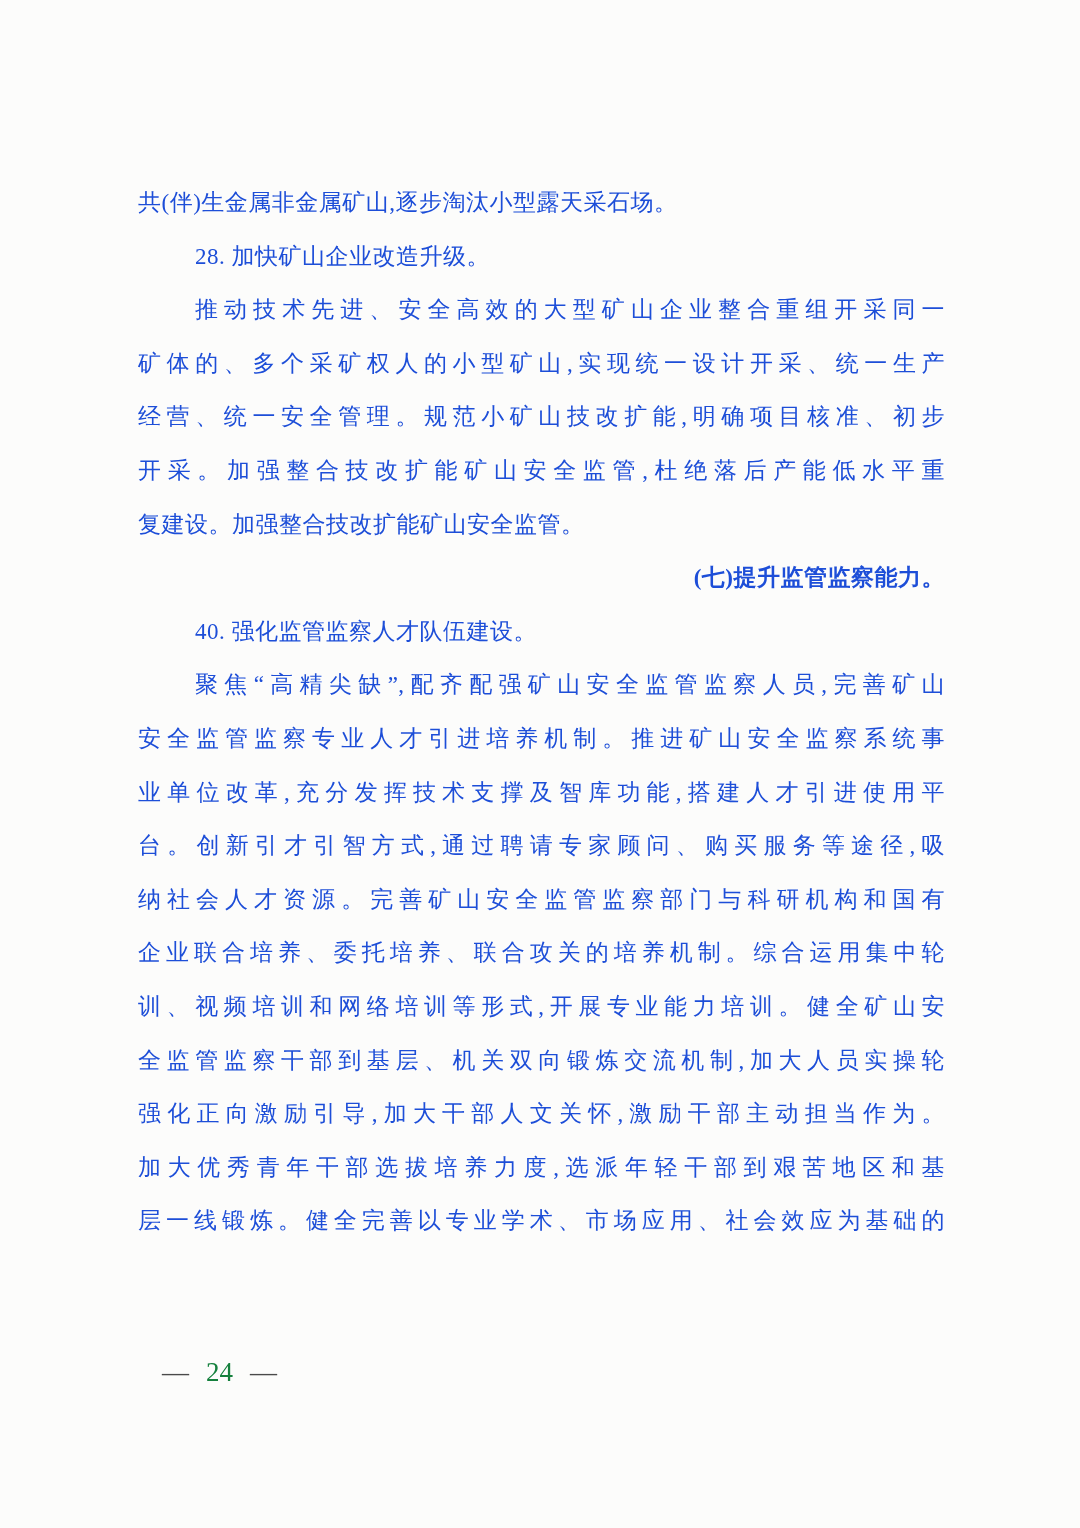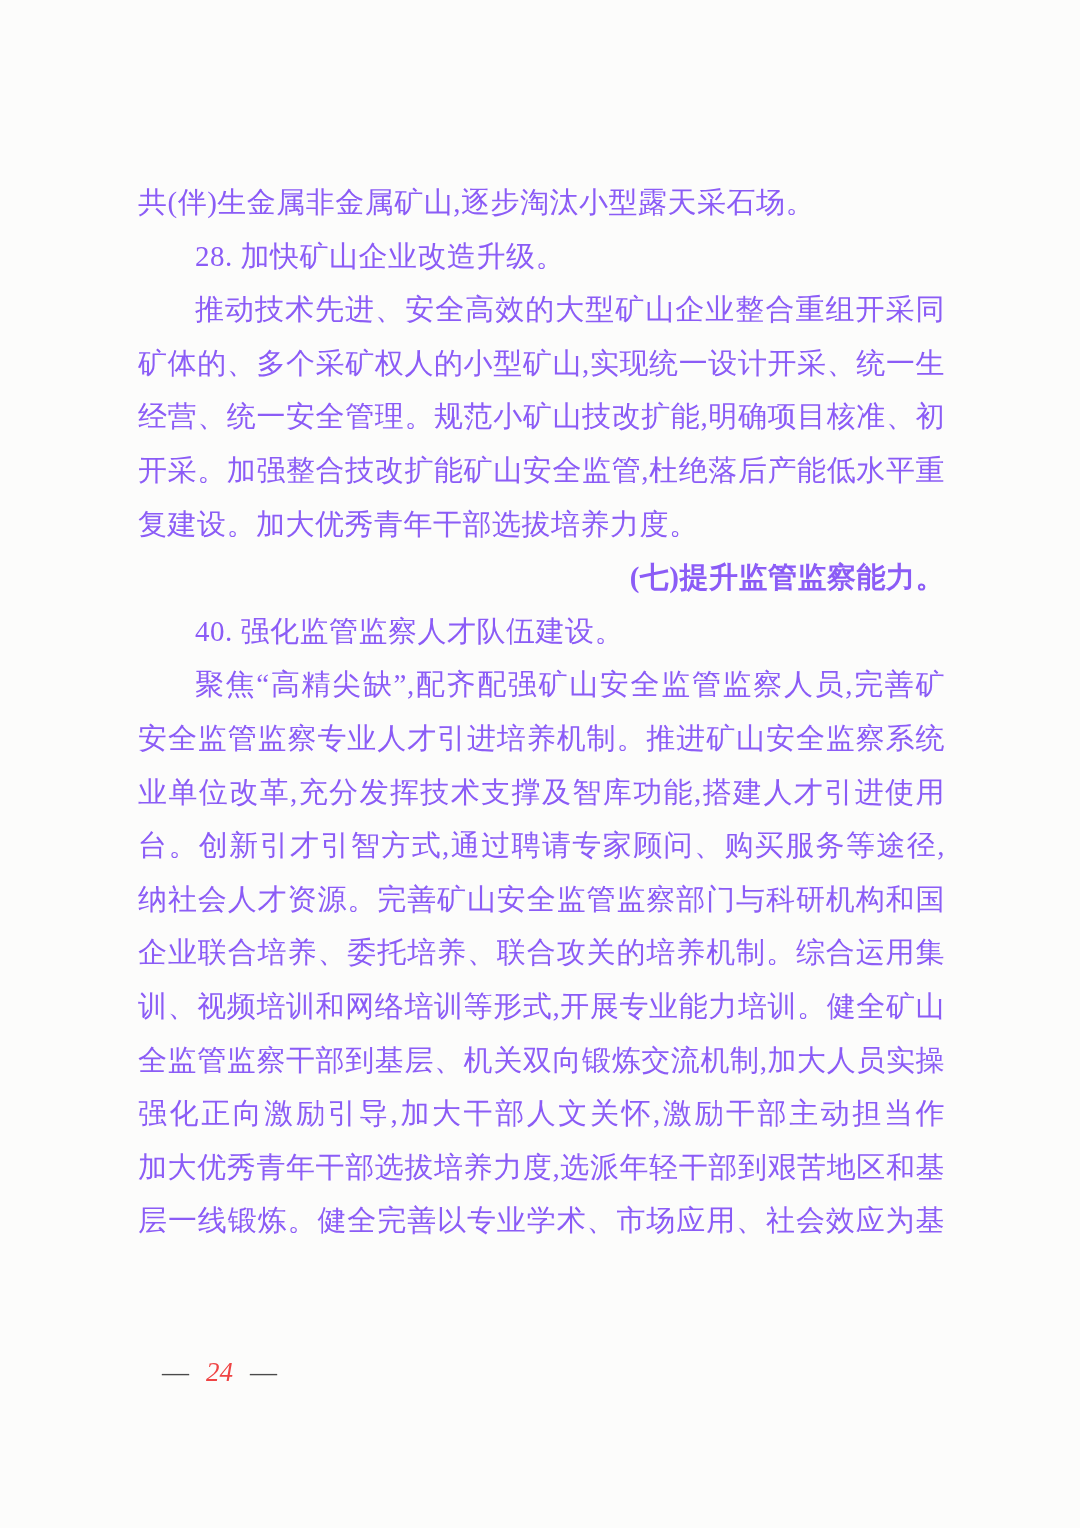--- a/index.html
+++ b/index.html
@@ -17,26 +17,26 @@
     color: #222222;
     overflow: hidden;
   }
   .content {
     position: absolute;
     left: 138px;
     top: 176px;
     width: 807px;
   }
   .line {
-    font-size: 29px;
+    font-size: 23px;
     line-height: 53.6px;
     height: 53.6px;
     overflow: hidden;
     letter-spacing: 0.5px;
-    color: #8b5cf6;
+    color: #1d4ed8;
   }
   
   .fill {
     text-align: justify;
     text-align-last: justify;
     text-justify: inter-character;
   }
   
   .end {
     text-align: left;
@@ -56,35 +56,35 @@
     top: 1352px;
     display: inline-flex;
     align-items: center;
     gap: 17px;
     font-size: 27px;
     line-height: 40px;
     color: #3f3f3f;
     letter-spacing: 0;
   }
   .footer .dash { color: #4a4a4a; }
-  .footer .num  { color: #ef4444; font-style: italic; }
+  .footer .num  { color: #15803d; }
 </style>
 </head>
 <body>
 
 <div class="page">
 
   <div class="content">
     <div class="line end">共(伴)生金属非金属矿山,逐步淘汰小型露天采石场。</div>
     <div class="line end ind">28. 加快矿山企业改造升级。</div>
     <div class="line fill ind">推动技术先进、安全高效的大型矿山企业整合重组开采同一</div>
     <div class="line fill">矿体的、多个采矿权人的小型矿山,实现统一设计开采、统一生产</div>
     <div class="line fill">经营、统一安全管理。规范小矿山技改扩能,明确项目核准、初步</div>
     <div class="line fill">开采。加强整合技改扩能矿山安全监管,杜绝落后产能低水平重</div>
-    <div class="line end">复建设。加大优秀青年干部选拔培养力度。</div>
+    <div class="line end">复建设。加强整合技改扩能矿山安全监管。</div>
     <div class="line end ind bold">(七)提升监管监察能力。</div>
     <div class="line end ind">40. 强化监管监察人才队伍建设。</div>
     <div class="line fill ind">聚焦“高精尖缺”,配齐配强矿山安全监管监察人员,完善矿山</div>
     <div class="line fill">安全监管监察专业人才引进培养机制。推进矿山安全监察系统事</div>
     <div class="line fill">业单位改革,充分发挥技术支撑及智库功能,搭建人才引进使用平</div>
     <div class="line fill">台。创新引才引智方式,通过聘请专家顾问、购买服务等途径,吸</div>
     <div class="line fill">纳社会人才资源。完善矿山安全监管监察部门与科研机构和国有</div>
     <div class="line fill">企业联合培养、委托培养、联合攻关的培养机制。综合运用集中轮</div>
     <div class="line fill">训、视频培训和网络培训等形式,开展专业能力培训。健全矿山安</div>
     <div class="line fill">全监管监察干部到基层、机关双向锻炼交流机制,加大人员实操轮</div>

